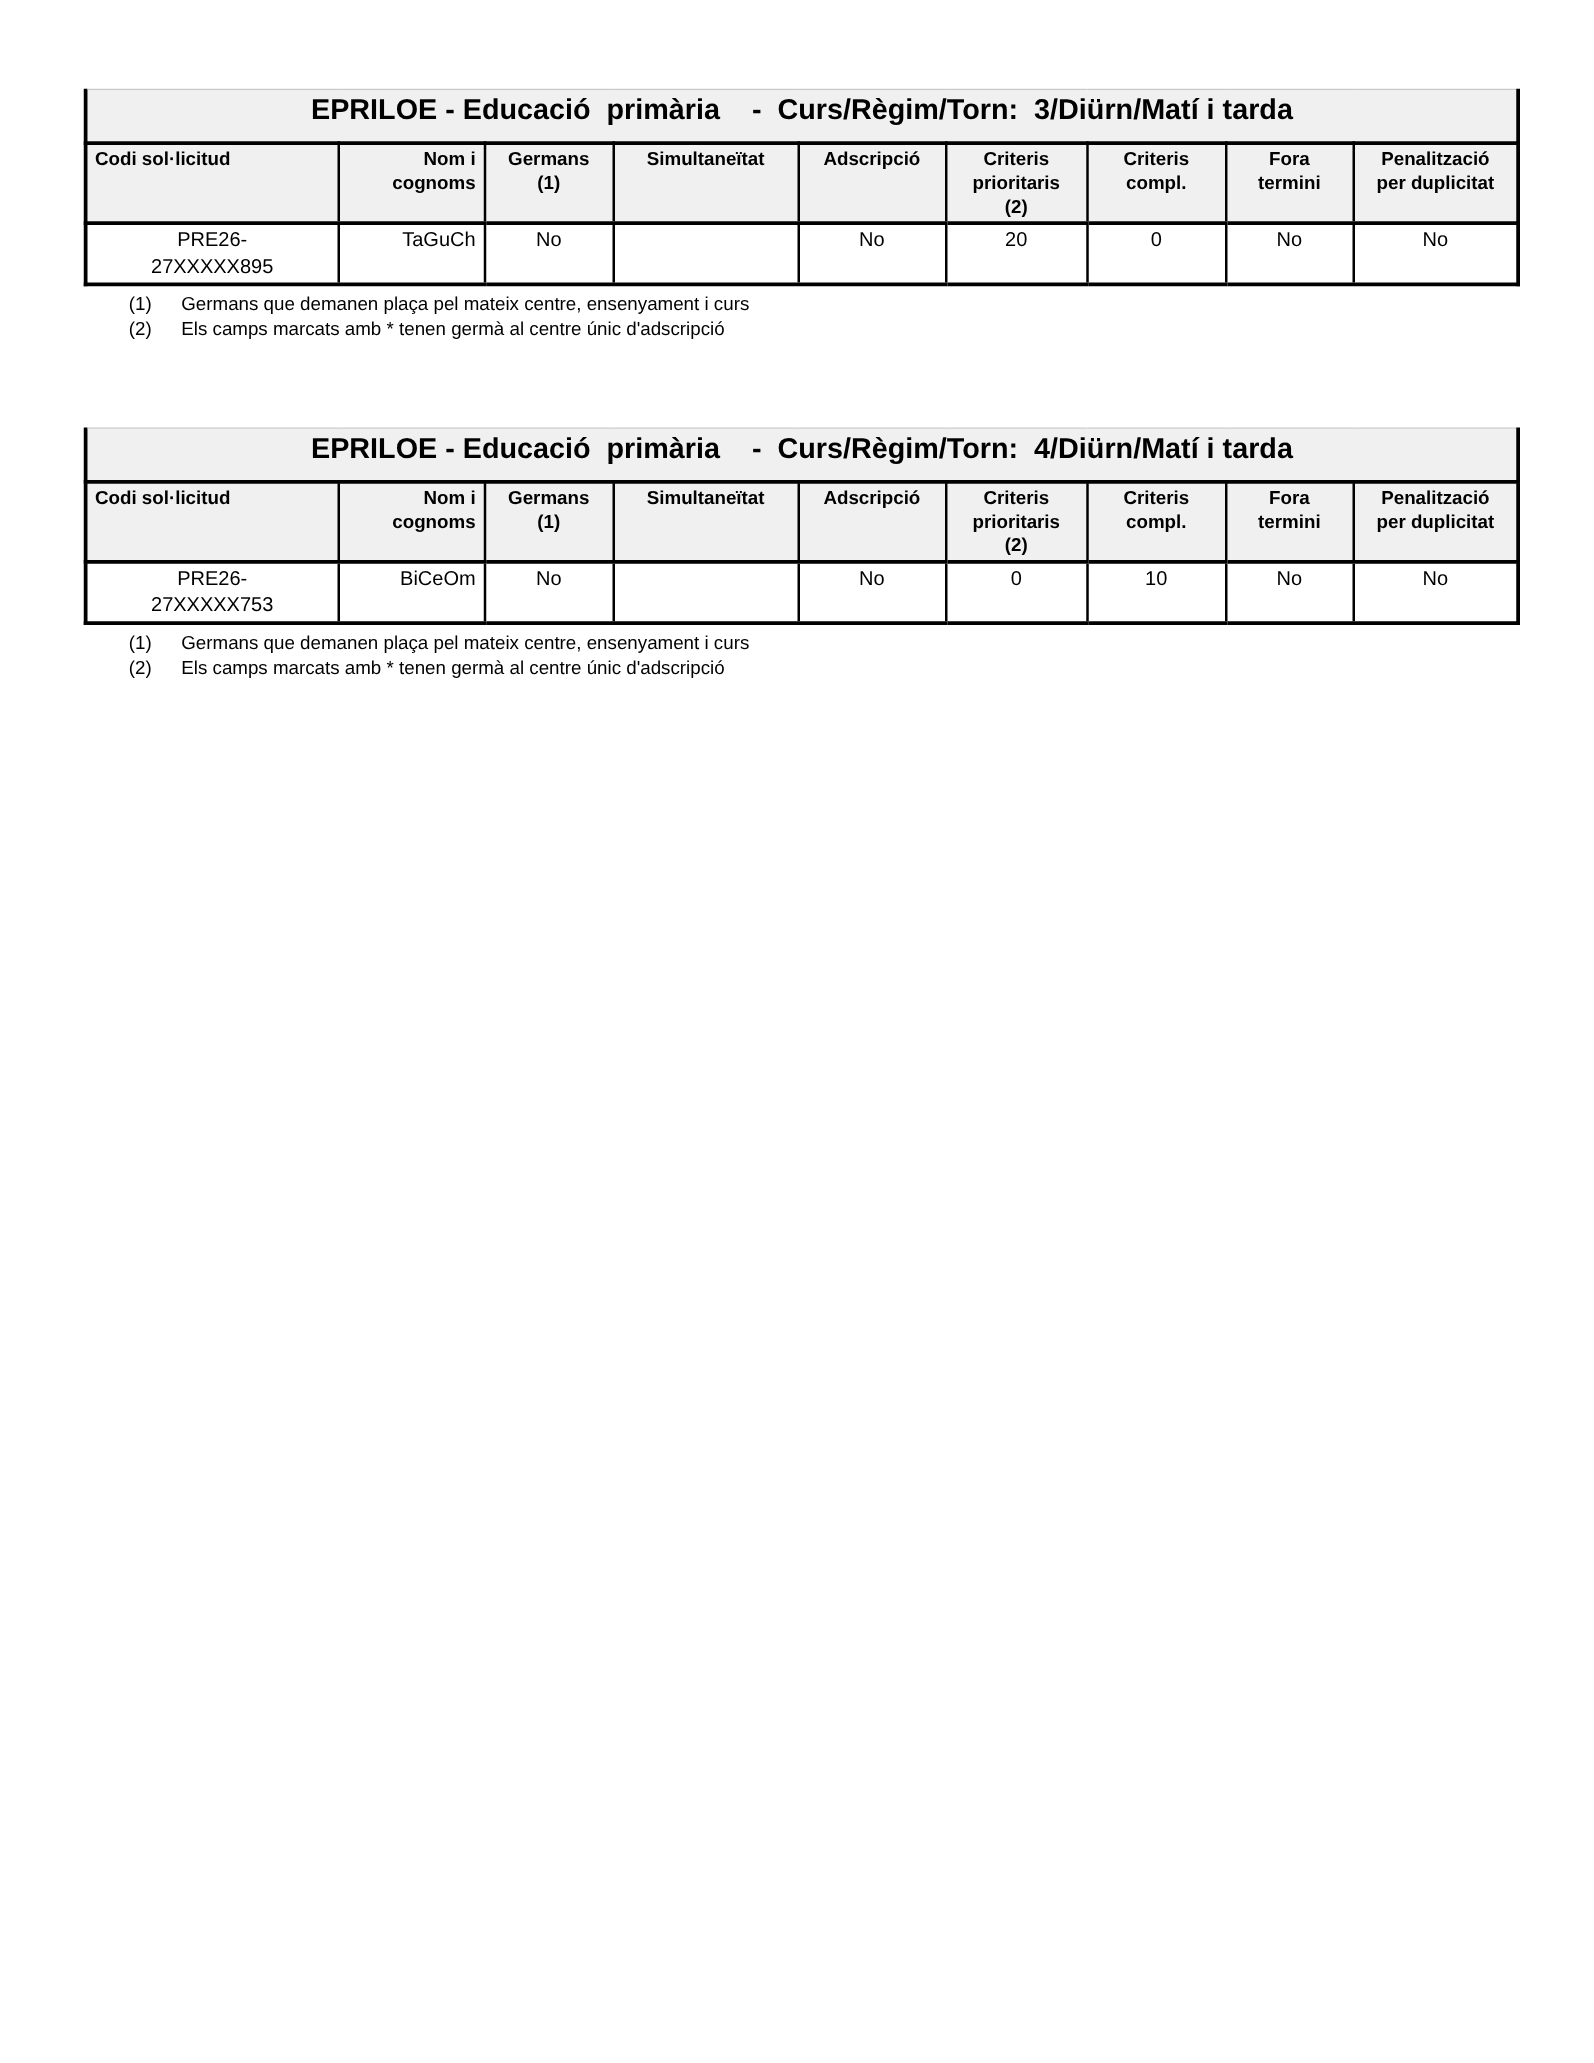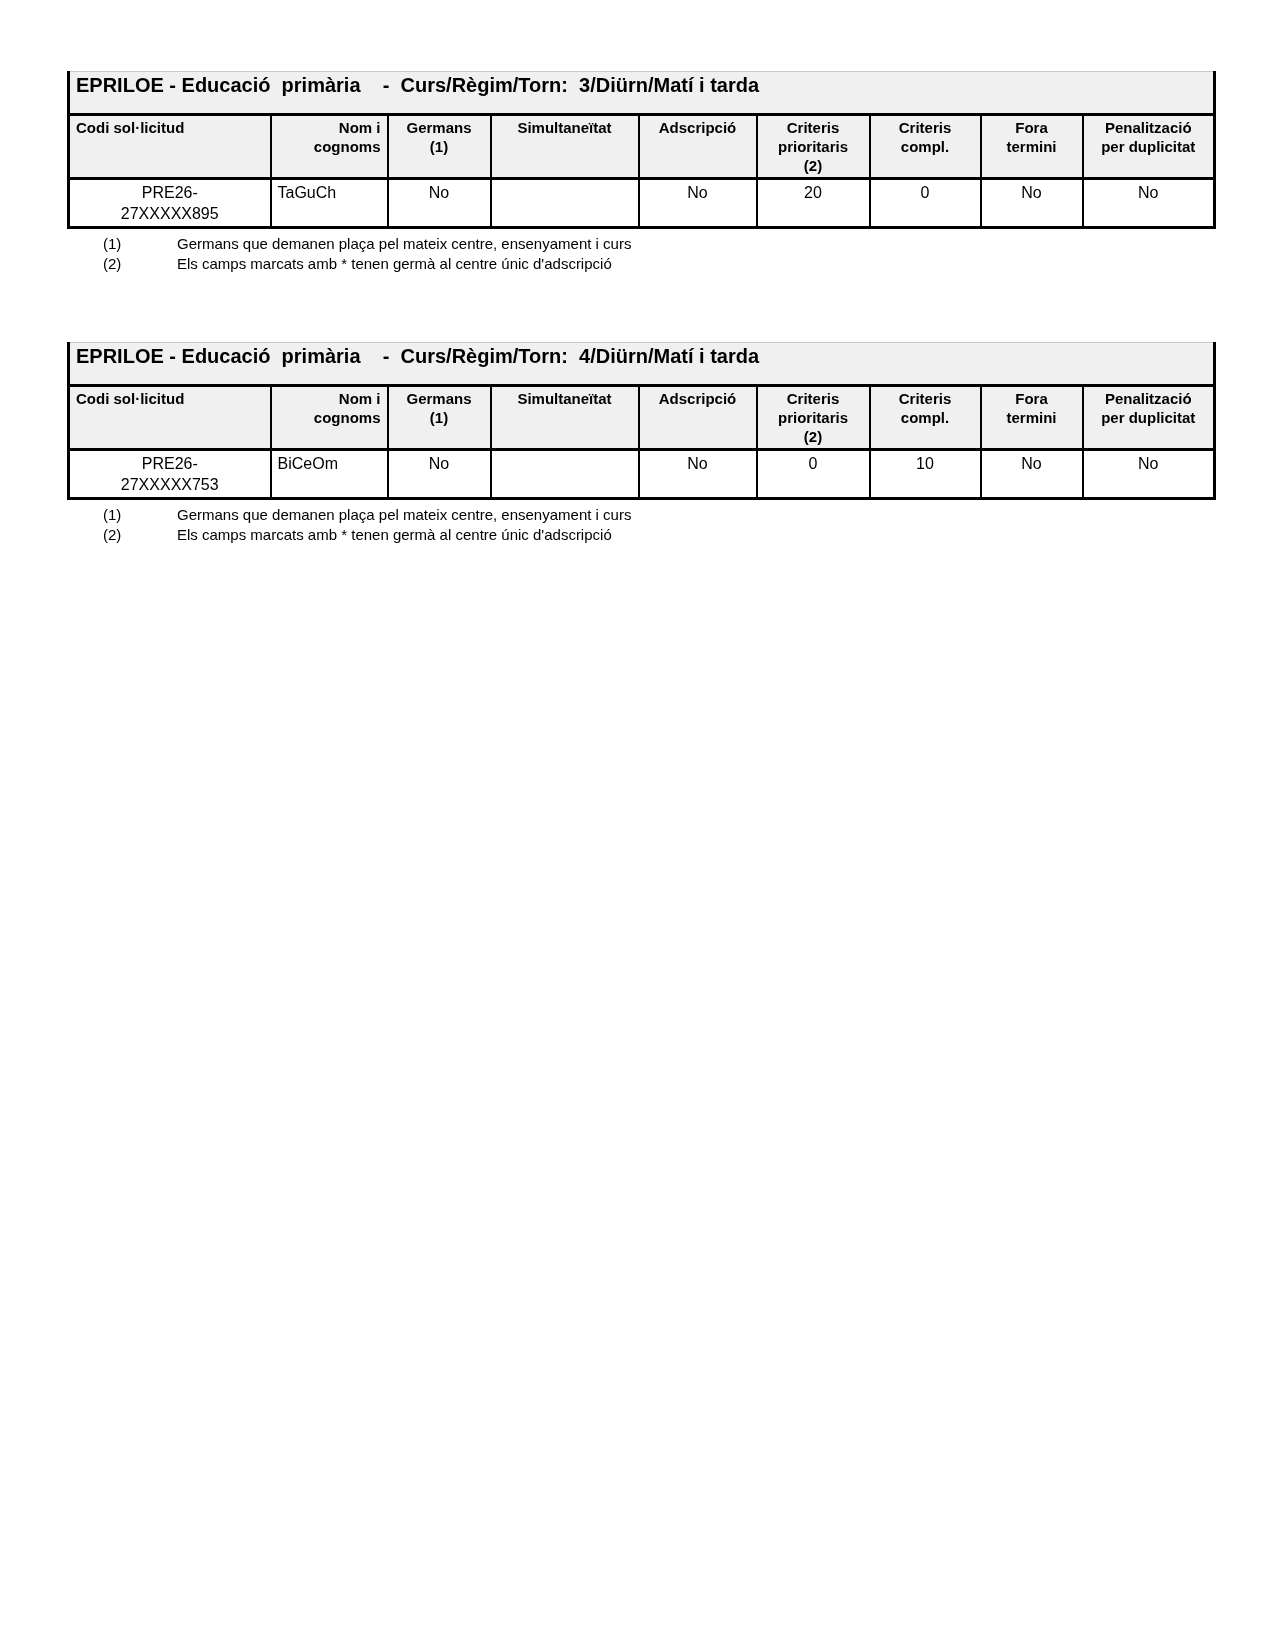--- a/index.html
+++ b/index.html
@@ -35,23 +35,23 @@
     vertical-align: top;
     overflow: hidden;
   }
   
   td.title-cell {
     border-top: 1px solid #c9c9c9;
     border-left: 3px solid #000;
     border-right: 3px solid #000;
     border-bottom: 3px solid #000;
     background: #f0f0f0;
-    text-align: left;
+    text-align: center;
     font-weight: bold;
-    font-size: 20px;
+    font-size: 23px;
     height: 43px;
     white-space: pre;
     padding-top: 3px;
   }
   
   th.hdr {
     border-left: 2px solid #000;
     border-bottom: 3px solid #000;
     background: #f0f0f0;
     font-size: 15px;
@@ -72,36 +72,36 @@
     background: #ffffff;
     font-size: 16px;
     line-height: 21px;
     height: 46px;
     white-space: pre-line;
     text-align: center;
     padding-top: 3px;
     margin-top: 48px;
   }
   td.cell.first { border-left: 3px solid #000; }
-  td.cell.left  { text-align: left; }
+  td.cell.left  { text-align: right; }
   td.cell.last  { border-right: 3px solid #000; }
 
   .footnotes {
     margin-top: 5px;
     margin-left: 36px;
     font-size: 15px;
     line-height: 20px;
   }
   .footnote-line { display: flex; }
   .footnote-marker {
     display: inline-block;
     width: 42px;
     flex: 0 0 42px;
   }
-  .footnote-text { display: inline-block; margin-left: 32px; }
+  .footnote-text { display: inline-block; }
 </style>
 </head>
 <body>
 
 <div class="page">
 
   <div class="table-section section-1">
     <table class="report">
       <colgroup>
         <col style="width:202px">

